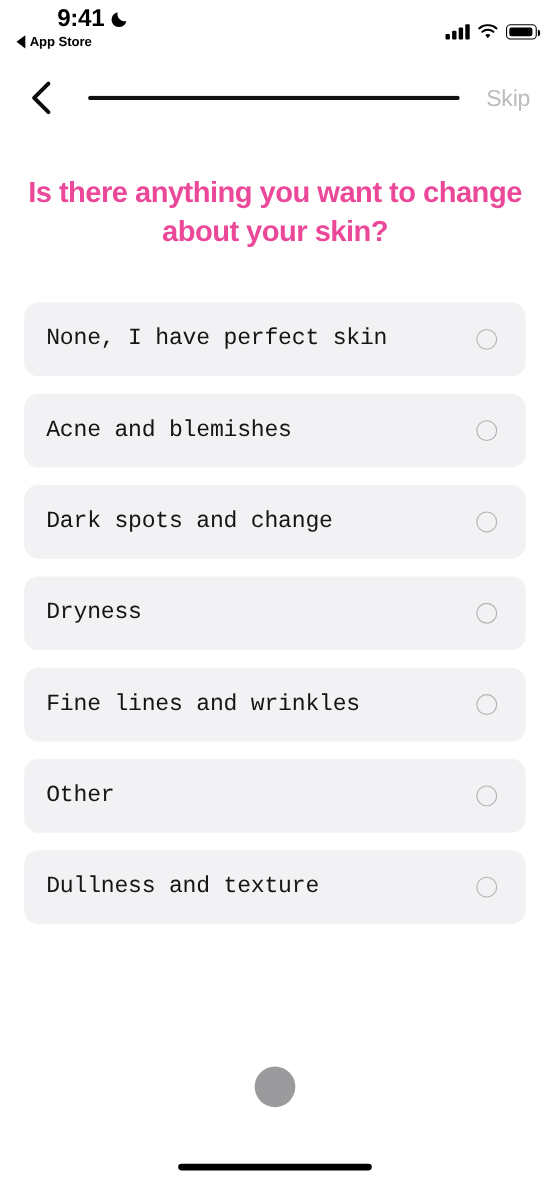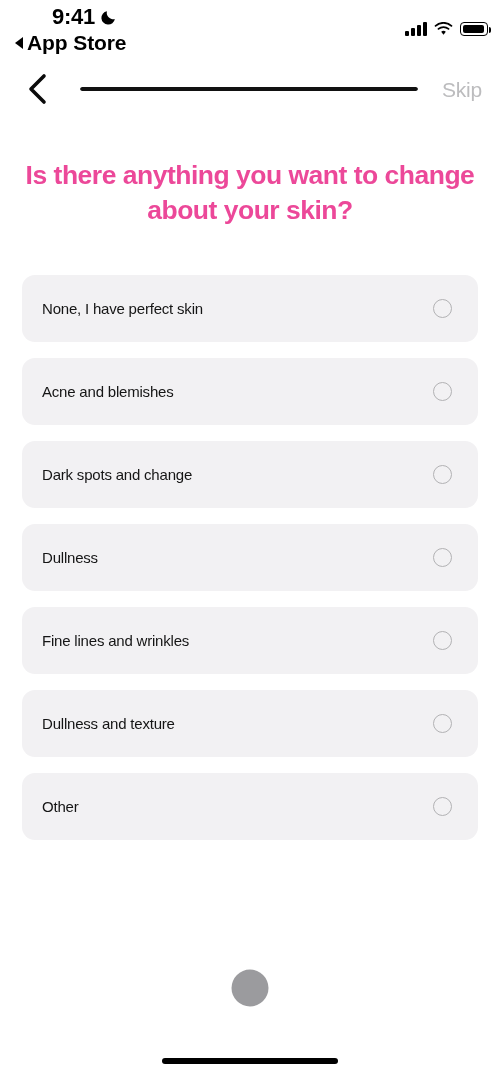--- a/index.html
+++ b/index.html
@@ -37,21 +37,21 @@
     display:flex; align-items:center; gap:4px;
     margin-top:4px; margin-left:-9px;
   }
   .back-triangle {
     width:0; height:0;
     border-top:6px solid transparent;
     border-bottom:6px solid transparent;
     border-right:8px solid #000;
   }
   .status-app-label {
-    font-size:21px; font-weight:bold; color:#000;
+    font-size:12px; font-weight:bold; color:#000;
     letter-spacing:-0.1px; line-height:1;
   }
 
   .status-right {
     position:absolute; right:12px; top:18px;
     display:flex; align-items:flex-end; gap:7px; height:18px;
   }
   .signal-bars { display:flex; align-items:flex-end; gap:2px; height:14px; }
   .signal-bars i { display:block; width:4px; background:#000; border-radius:1px; }
   .signal-bars i:nth-child(1){ height:5px; }
@@ -118,23 +118,24 @@
   .option-row {
     position:relative;
     height:67px;
     background:#f2f1f3;
     border-radius:13px;
     display:flex; align-items:center;
     padding:0 26px 0 20px;
     cursor:pointer;
   }
   .option-label {
-    font-size:15px; color:#151515;
+    font-size:21px; color:#151515;
     letter-spacing:-0.2px;
     flex:1;
+    font-family:Liberation Mono, monospace;
   }
   .radio-circle {
     width:19px; height:19px;
     border:1.7px solid #b2b2b4;
     border-radius:50%;
     background:transparent;
     flex:none;
   }
 
   
@@ -214,34 +215,34 @@
       </div>
       <div class="option-row">
         <span class="option-label">Acne and blemishes</span>
         <span class="radio-circle"></span>
       </div>
       <div class="option-row">
         <span class="option-label">Dark spots and change</span>
         <span class="radio-circle"></span>
       </div>
       <div class="option-row">
-        <span class="option-label">Dullness</span>
+        <span class="option-label">Dryness</span>
         <span class="radio-circle"></span>
       </div>
       <div class="option-row">
         <span class="option-label">Fine lines and wrinkles</span>
         <span class="radio-circle"></span>
       </div>
       <div class="option-row">
+        <span class="option-label">Other</span>
+        <span class="radio-circle"></span>
+      </div>
+      <div class="option-row">
         <span class="option-label">Dullness and texture</span>
         <span class="radio-circle"></span>
       </div>
-      <div class="option-row">
-        <span class="option-label">Other</span>
-        <span class="radio-circle"></span>
-      </div>
     </div>
 
   <button class="continue-btn"></button>
 
   <div class="home-indicator"></div>
 
 </div>
 
 </body></html>

